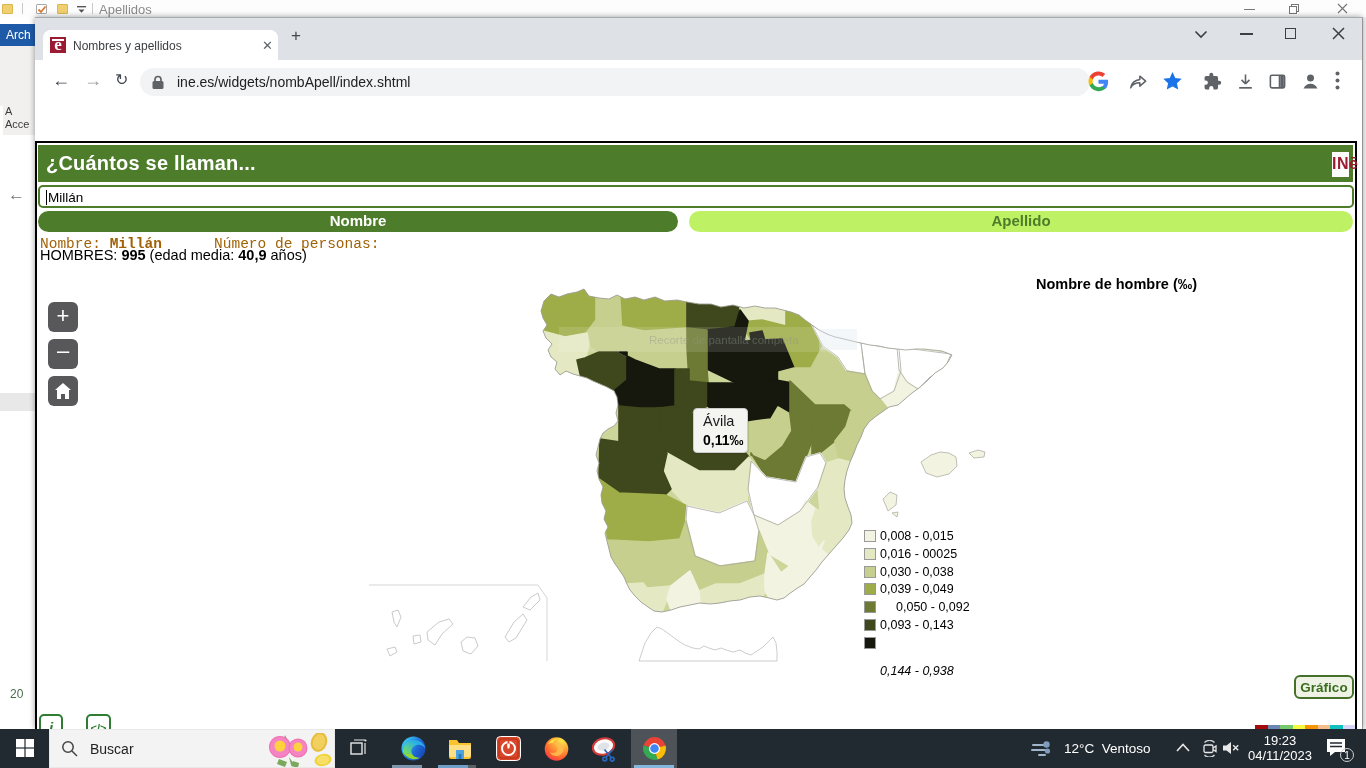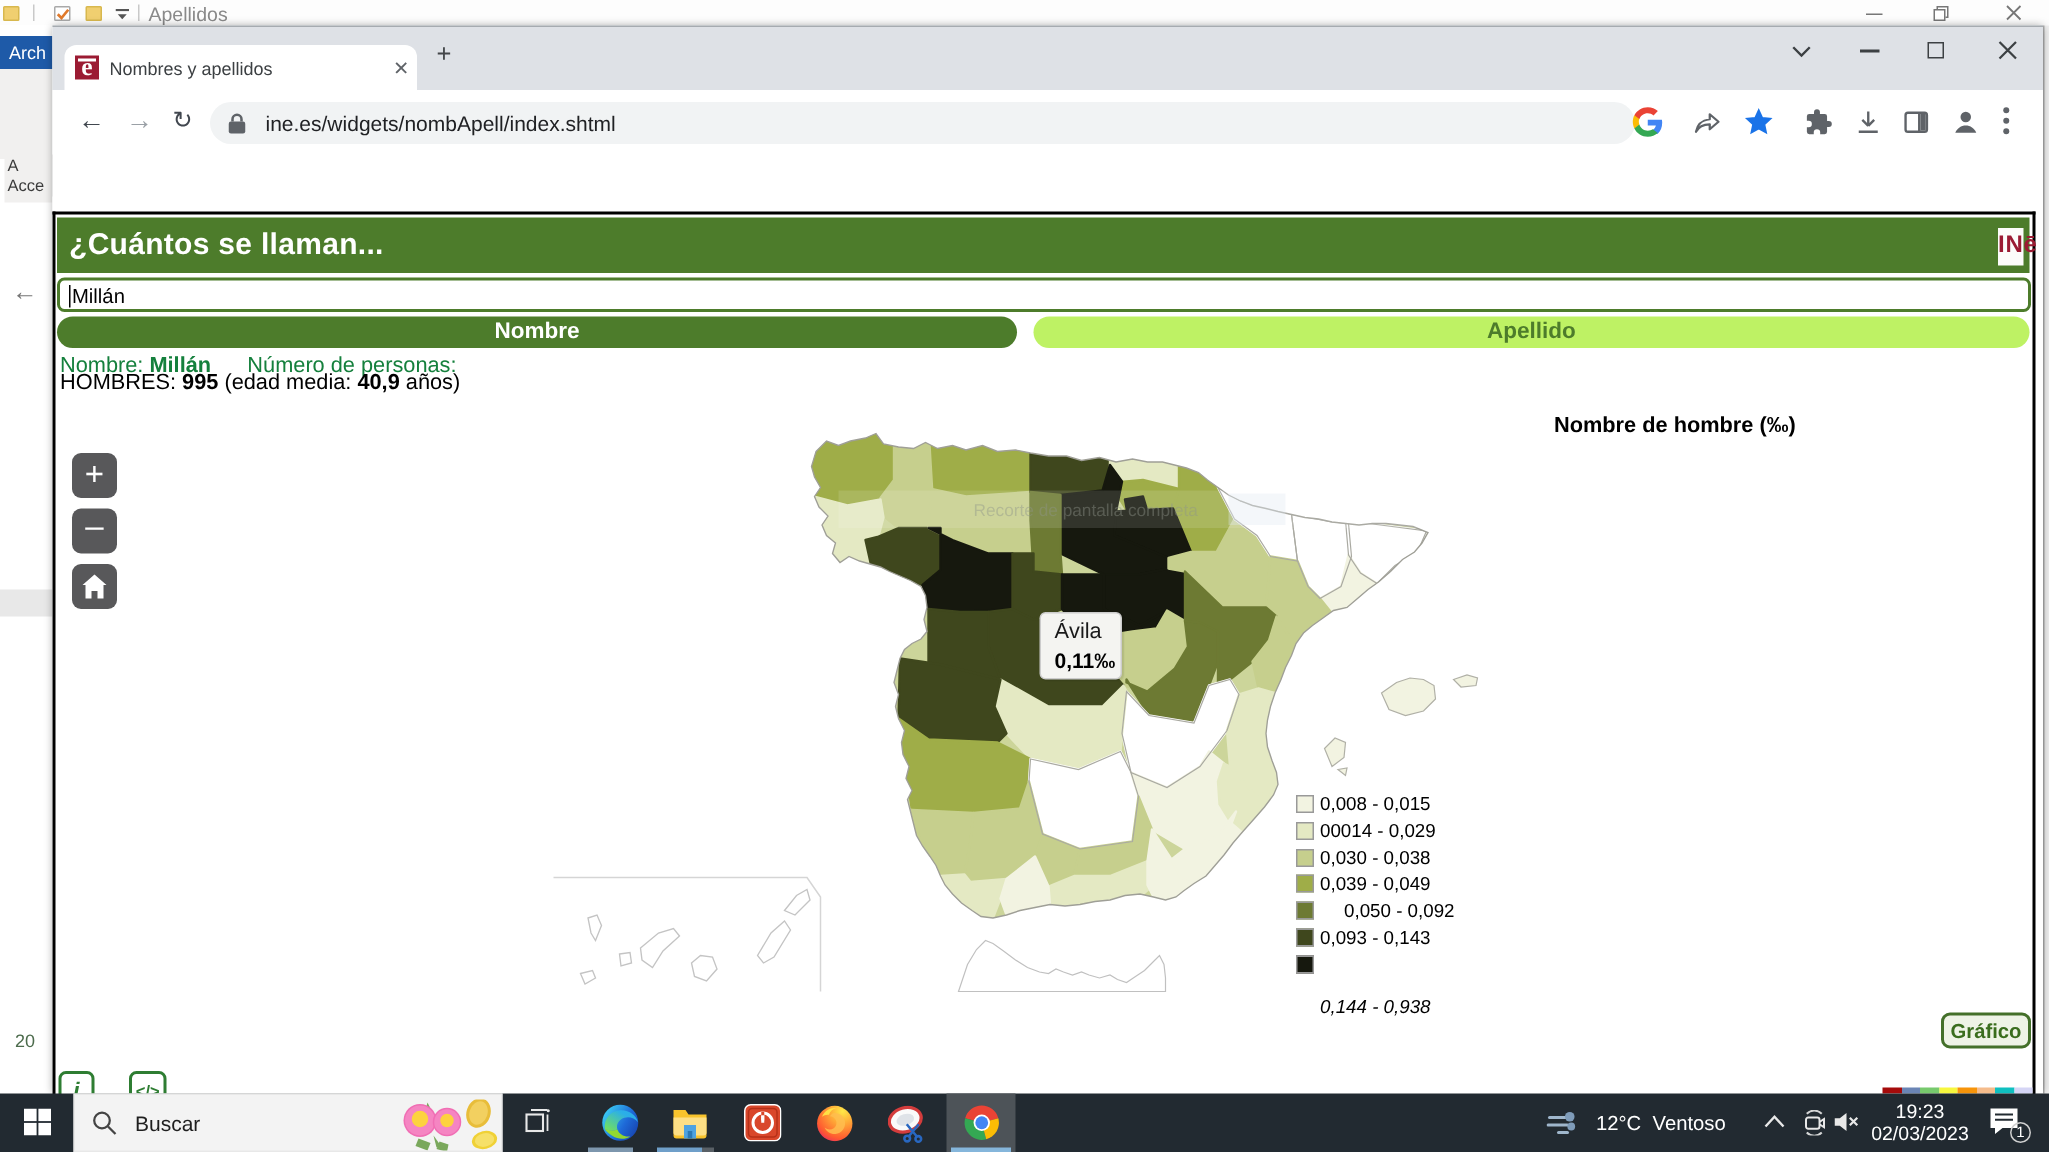--- a/index.html
+++ b/index.html
@@ -41,21 +41,21 @@
   #bmsep { position:absolute; right:156px; top:5px; width:1px; height:18px; background:#dadce0; }
   
   #page { position:absolute; left:0; top:114px; width:1327px; height:598px; background:#fff; }
   #widget { position:absolute; left:0px; top:10px; width:1322px; height:640px; border:2px solid #000; border-bottom:none; background:#fff; }
   #ghead { position:absolute; left:1px; top:2px; width:1315px; height:37px; background:#4d7c2b; }
   #ghead h1 { position:absolute; left:8px; top:7px; color:#fff; font-size:20px; font-weight:bold; letter-spacing:0.2px;}
   #inelogo { position:absolute; right:4px; top:7px; width:17px; height:25px; background:#fcfcfa; color:#9b1b33; text-align:center; font-weight:bold; font-size:16px; line-height:24px; letter-spacing:0.5px;}
   #sinput { position:absolute; left:1px; top:42px; width:1316px; height:23px; border:2px solid #4d7c2b; border-radius:5px; background:#fff; font-size:13.5px; color:#000; padding:3px 0 0 6px; }
   #btnNombre { position:absolute; left:1px; top:68px; width:640px; height:21px; background:#4d7c2b; border-radius:11px; color:#fff; font-weight:bold; font-size:15px; text-align:center; line-height:20px; }
   #btnApellido { position:absolute; left:652px; top:68px; width:664px; height:21px; background:#bef264; border-radius:11px; color:#4d7c2b; font-weight:bold; font-size:15px; text-align:center; line-height:20px; }
-  #line1 { position:absolute; left:3px; top:93px; font-size:14.5px; color:#15803d; }
+  #line1 { position:absolute; left:3px; top:93px; font-size:14.5px; color:#a16207;font-family:Liberation Mono, monospace; }
   #line2 { position:absolute; left:3px; top:104px; font-size:14.5px; color:#000; }
   
   .zb { position:absolute; left:11px; width:30px; height:30px; background:#58585a; border-radius:6px; color:#fff; text-align:center; }
   
   #legtitle { position:absolute; left:999px; top:133px; font-size:14.5px; font-weight:bold; color:#000; }
   .lg { position:absolute; left:827px; width:12px; height:12px; border:1px solid #999; }
   .lgt { position:absolute; left:843px; font-size:12.5px; color:#000; }
   
   #tip { position:absolute; left:656px; top:265px; width:55px; height:45px; background:#f4f4f1; border:1px solid #cccccc; border-radius:4px; box-shadow:1px 1px 1px rgba(0,0,0,.1); }
   #tip .t1 { position:absolute; left:9px; top:4px; font-size:14.5px; color:#1a1a1a; }
@@ -277,21 +277,21 @@
       <div class="zb" style="top:196px; font-size:22px; line-height:24px;">–</div>
       <div class="zb" style="top:233px;">
           <svg style="position:absolute;left:6px;top:6px;" width="18" height="18" viewBox="0 0 18 18" fill="#fff">
             <path d="M9 1 L17 8 L15 8 L15 17 L11 17 L11 12 L7 12 L7 17 L3 17 L3 8 L1 8 Z"></path>
           </svg>
         </div>
       <div id="legtitle">Nombre de hombre (‰)</div>
       <div class="lg" style="top:387px; background:#f2f3e1;"></div>
         <div class="lgt" style="top:386px;">0,008 - 0,015</div>
       <div class="lg" style="top:405px; background:#e4e9c3;"></div>
-        <div class="lgt" style="top:404px;">00014 - 0,029</div>
+        <div class="lgt" style="top:404px;">0,016 - 00025</div>
       <div class="lg" style="top:423px; background:#c6cf8d;"></div>
         <div class="lgt" style="top:422px;">0,030 - 0,038</div>
       <div class="lg" style="top:440px; background:#9fad48;"></div>
         <div class="lgt" style="top:439px;">0,039 - 0,049</div>
       <div class="lg" style="top:458px; background:#6d7a33;"></div>
         <div class="lgt" style="top:457px;margin-left:16px;">0,050 - 0,092</div>
       <div class="lg" style="top:476px; background:#3f471d;"></div>
         <div class="lgt" style="top:475px;">0,093 - 0,143</div>
       <div class="lg" style="top:494px; background:#16180e;"></div>
         <div class="lgt" style="top:521px;font-style:italic;">0,144 - 0,938</div>
@@ -443,21 +443,21 @@
   <svg style="position:absolute; left:1201px; top:11px;" width="17" height="17" viewBox="0 0 17 17" fill="none" stroke="#e8e8e8" stroke-width="1.3">
     <rect x="3" y="5" width="9" height="7.5" rx="1.5"></rect>
       <path d="M12 8 l3-2 v5.5 l-3-2"></path>
       <path d="M3.5 2.5 a7 7 0 0 1 10 0 M3.5 15 a7 7 0 0 0 10 0" opacity=".9"></path>
   </svg>
   <svg style="position:absolute; left:1223px; top:12px;" width="16" height="14" viewBox="0 0 16 14" fill="#e8e8e8">
       <path d="M0 4.5 h3.5 L8 1 v12 L3.5 9.5 H0z"></path>
       <path d="M10.2 4.2 l5 5 m0 -5 l-5 5" stroke="#e8e8e8" stroke-width="1.5"></path>
     </svg>
   <div style="position:absolute; left:1250px; top:4px; width:60px; text-align:center; font-size:13px; color:#fff;">19:23</div>
-  <div style="position:absolute; left:1242px; top:19px; width:76px; text-align:center; font-size:13px; color:#fff;">02/03/2023</div>
+  <div style="position:absolute; left:1242px; top:19px; width:76px; text-align:center; font-size:13px; color:#fff;">04/11/2023</div>
   <svg style="position:absolute; left:1326px; top:9px;" width="20" height="19" viewBox="0 0 20 19" fill="#fff">
       <path d="M1 1 h18 v13 h-10 l-5 4 v-4 h-3z"></path>
       <g stroke="#222a31" stroke-width="1.4">
         <path d="M4 5 h12 M4 8.5 h12"></path>
       </g>
     </svg>
     <div style="position:absolute; left:1340px; top:19px; width:14px; height:14px; border:1.4px solid #cfcfcf; border-radius:50%; color:#fff; font-size:10px; text-align:center; line-height:13px;">1</div>
 </div>
 
 </body></html>

